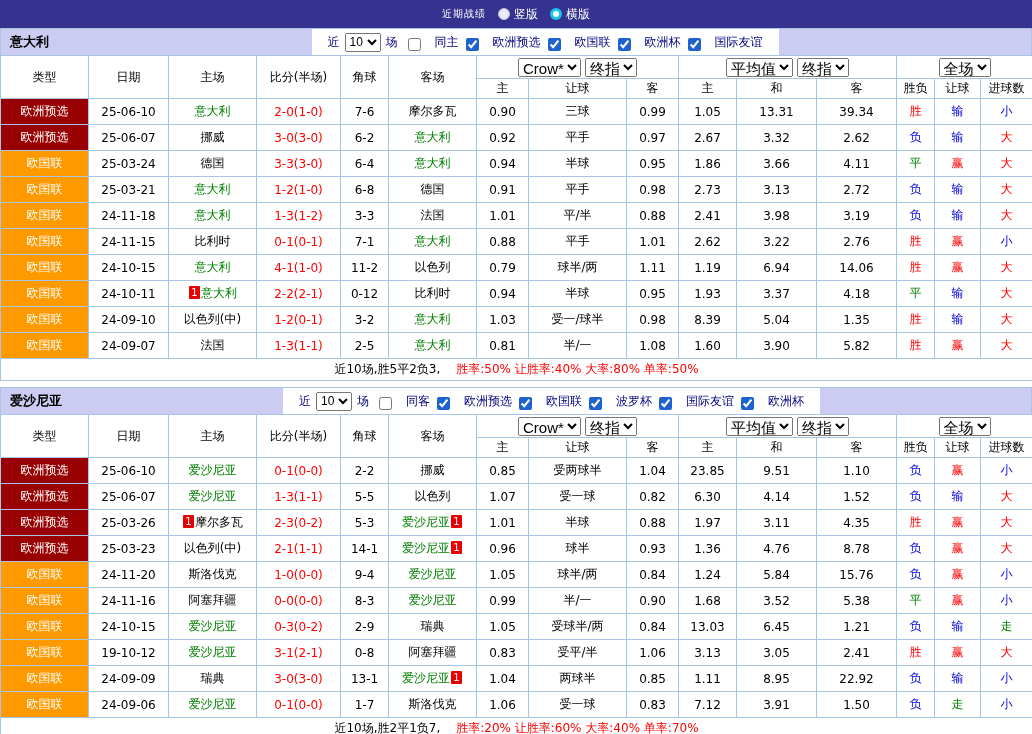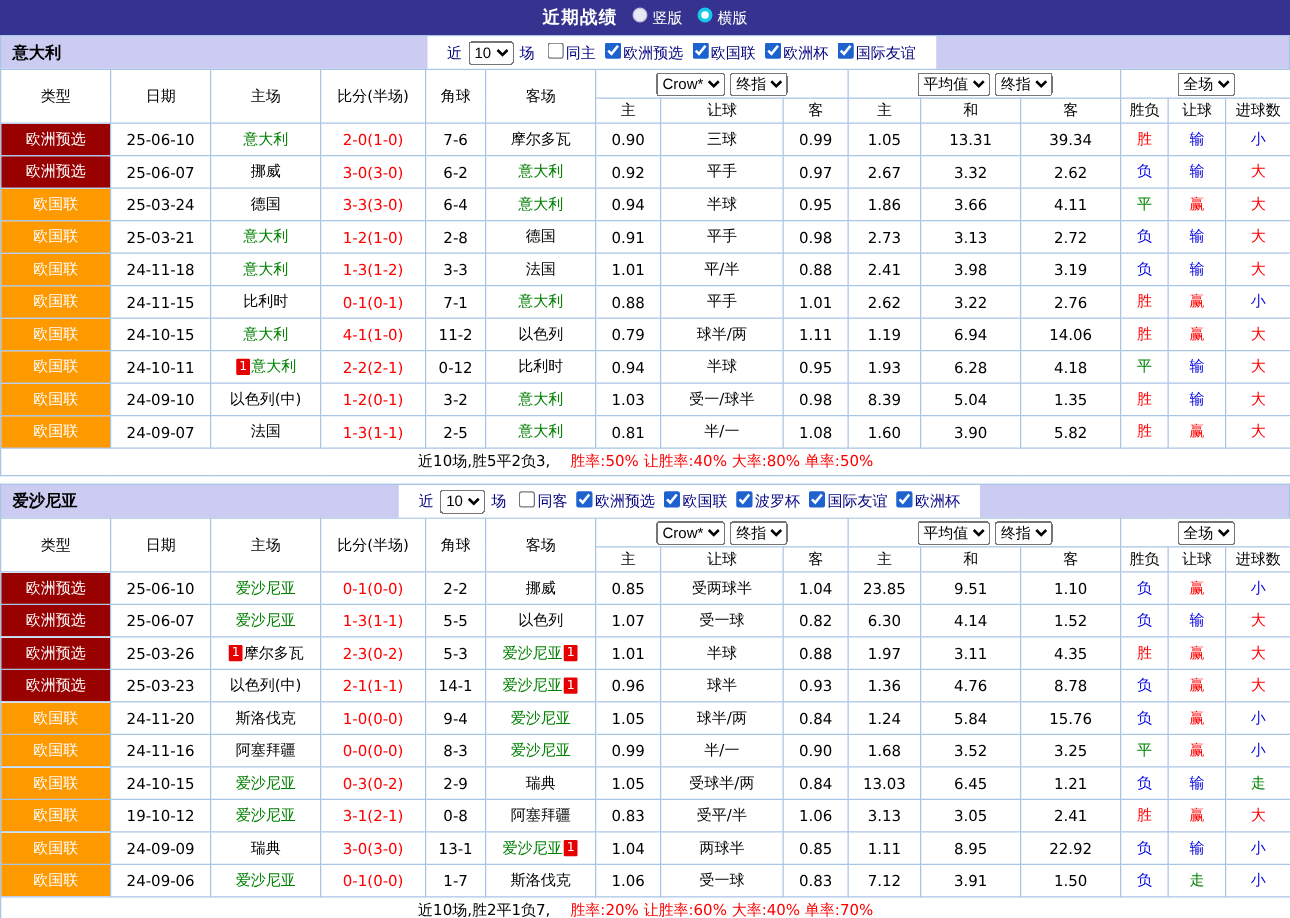--- a/index.html
+++ b/index.html
@@ -1,43 +1,43 @@
 <!DOCTYPE html>
 <html><head>
 <meta charset="utf-8">
 <style>
   *{box-sizing:border-box}
   html,body{margin:0;padding:0}
   body{width:1032px;background:#fff;color:#000;font-family:"DejaVu Sans","Liberation Sans",sans-serif;font-size:12px}
 
   
   .topbar{height:28px;background:#35338f;color:#fff;display:flex;align-items:center;justify-content:center;gap:12px}
-  .topbar .title{font-weight:bold;font-size:14px;letter-spacing:1px}
-  .radio-opt{display:inline-flex;gap:4px;cursor:pointer;font-size:12px;color:#fff}
+  .topbar .title{font-weight:normal;font-size:10px;letter-spacing:1px}
+  .radio-opt{display:inline-flex;align-items:center;gap:4px;cursor:pointer;font-size:12px;color:#fff}
   .radio{width:12px;height:12px;border-radius:50%;background:#e9e9f5;border:1px solid #bdbde0;display:inline-block}
   .radio.checked{background:#fff;border:3px solid #19c8e8}
 
   
   .block{width:1032px}
   .block+.block{margin-top:6px}
   .team-bar{height:27px;background:#ccccf2;border:1px solid #a9c5e5;border-bottom:none;display:flex;align-items:center}
   .team-name{font-weight:bold;font-size:13px;margin:0 10px 0 9px;white-space:nowrap}
   .filters{height:100%;background:#fff;display:flex;align-items:center;padding:0 16px;margin:0 auto;gap:3px;white-space:nowrap}
   .flabel{color:#00007f;font-size:12px}
   .num-select{font-size:12px;height:19px;margin:0 2px}
   .checkgroup{display:flex;align-items:center}
-  .fcheck{display:inline-flex;align-items:flex-start;gap:2px;margin-left:7px;cursor:pointer}
+  .fcheck{display:inline-flex;align-items:flex-end;gap:14px;margin-left:7px;cursor:pointer}
   .fcheck input{width:13px;height:13px;margin:0;accent-color:#1e62d0}
 
   
   table.stats{border-collapse:collapse;table-layout:fixed;width:1032px}
   .stats th,.stats td{border:1px solid #a9c5e5;text-align:center;padding:0;white-space:nowrap;overflow:hidden;font-size:12px}
   .stats thead th{font-weight:normal;background:#fff}
   .sel-row th{height:23px}
-  .sel-row select{font-size:12px;height:19px;margin:0 2px;vertical-align:middle}
+  .sel-row select{font-size:15px;height:19px;margin:0 2px;vertical-align:middle}
   .sub-row th{height:20px}
   .stats tbody td{height:26px}
   td.euro{background:#990000;color:#fff}
   td.nations{background:#ff9900;color:#fff}
   td.score{color:#f00}
   .tname.focus{color:#008000}
   .r{color:#f00}
   .b{color:#0000e0}
   .g{color:#008000}
   .badge{display:none;background:#e60000;color:#fff;font-size:10px;line-height:13px;min-width:11px;height:13px;border-radius:1px;margin:0 1px;vertical-align:1px;padding:0 1px;text-align:center}
@@ -189,21 +189,21 @@
     <td>4.11</td>
     <td class="g">平</td>
     <td class="r">赢</td>
     <td class="r">大</td>
   </tr>
         <tr>
     <td class="nations">欧国联</td>
     <td>25-03-21</td>
     <td><span class="tname focus">意大利</span></td>
     <td class="score">1-2(1-0)</td>
-    <td>2-8</td>
+    <td>6-8</td>
     <td><span class="tname">德国</span></td>
     <td>0.91</td>
     <td>平手</td>
     <td>0.98</td>
     <td>2.73</td>
     <td>3.13</td>
     <td>2.72</td>
     <td class="b">负</td>
     <td class="b">输</td>
     <td class="r">大</td>
@@ -263,21 +263,21 @@
     <td class="nations">欧国联</td>
     <td>24-10-11</td>
     <td><span class="badge pre" style="display: inline-block;">1</span><span class="tname focus">意大利</span></td>
     <td class="score">2-2(2-1)</td>
     <td>0-12</td>
     <td><span class="tname">比利时</span></td>
     <td>0.94</td>
     <td>半球</td>
     <td>0.95</td>
     <td>1.93</td>
-    <td>6.28</td>
+    <td>3.37</td>
     <td>4.18</td>
     <td class="g">平</td>
     <td class="b">输</td>
     <td class="r">大</td>
   </tr>
         <tr>
     <td class="nations">欧国联</td>
     <td>24-09-10</td>
     <td><span class="tname">以色列(中)</span></td>
     <td class="score">1-2(0-1)</td>
@@ -495,21 +495,21 @@
     <td>24-11-16</td>
     <td><span class="tname">阿塞拜疆</span></td>
     <td class="score">0-0(0-0)</td>
     <td>8-3</td>
     <td><span class="tname focus">爱沙尼亚</span></td>
     <td>0.99</td>
     <td>半/一</td>
     <td>0.90</td>
     <td>1.68</td>
     <td>3.52</td>
-    <td>3.25</td>
+    <td>5.38</td>
     <td class="g">平</td>
     <td class="r">赢</td>
     <td class="b">小</td>
   </tr>
         <tr>
     <td class="nations">欧国联</td>
     <td>24-10-15</td>
     <td><span class="tname focus">爱沙尼亚</span></td>
     <td class="score">0-3(0-2)</td>
     <td>2-9</td>

